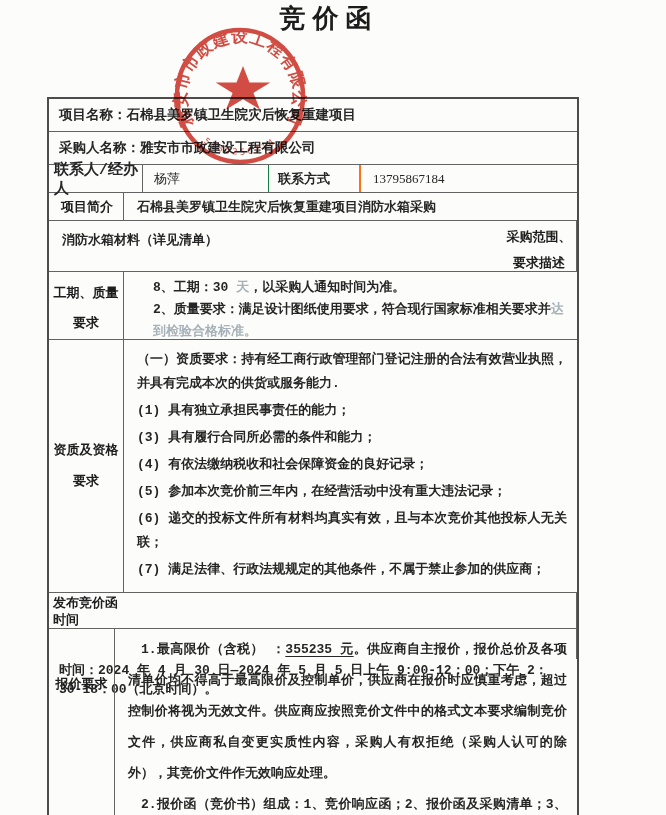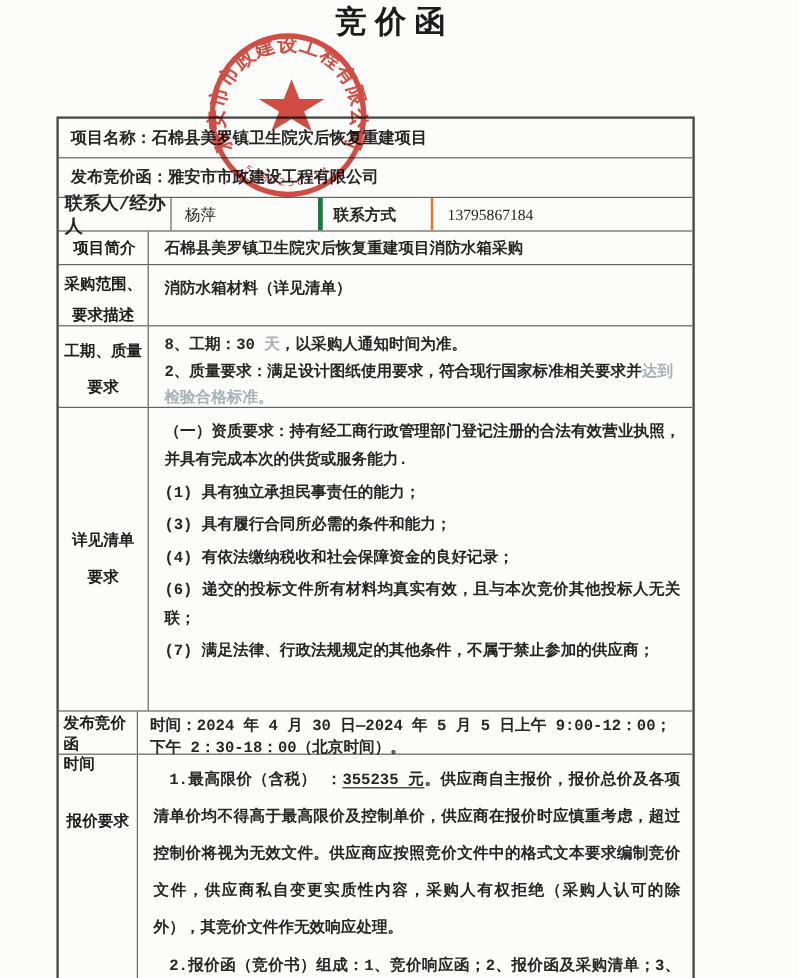--- a/index.html
+++ b/index.html
@@ -38,37 +38,37 @@
     border-right:1px solid #636363;flex:0 0 auto;
     display:flex;flex-direction:column;justify-content:center;
     font-weight:700;color:#1d1d1d;
   }
   .val-cell{flex:1 1 auto;min-width:0;}
   
   .r1,.r2{height:33px;align-items:center;}
   .r1 .full,.r2 .full{padding:0 0 0 10px;font-weight:700;font-size:13.5px;}
   .r3{height:28px;}
   .r3 .c1{flex:0 0 94px;padding:0 2px 0 5px;font-size:15px;display:flex;align-items:center;font-weight:700;border-right:1px solid #636363;}
-  .r3 .c2{flex:0 0 126px;padding:0 6px 0 11px;display:flex;align-items:center;border-right:4px solid #15803d;}
+  .r3 .c2{flex:0 0 126px;padding:0 6px 0 11px;display:flex;align-items:center;border-right:1px solid #15803d;}
   .r3 .c3{flex:0 0 92px;padding:0 4px 0 9px;display:flex;align-items:center;font-weight:700;border-right:2px solid #f97316;}
   .r3 .c4{flex:1 1 auto;padding:0 4px 0 12px;display:flex;align-items:center;font-family:"Liberation Serif","DejaVu Serif",serif;text-align:center;}
   .r4{height:28px;}
   .r4 .lbl-cell{flex-basis:75px;padding-left:12px;}
   .r4 .val-cell{display:flex;align-items:center;padding:0 6px 0 13px;font-weight:600;}
   .r5{height:51px;}
   .r5 .lbl-cell{flex-basis:75px;text-align:center;line-height:26px;justify-content:flex-start;padding-top:4px;}
   .r5 .val-cell{padding:10px 6px 0 13px;font-weight:600;}
-  .r6{height:68px;}
+  .r6{height:68px;gap:16px;}
   .r6 .lbl-cell{flex-basis:75px;text-align:center;line-height:30px;justify-content:flex-start;padding-top:7px;}
   .r6 .val-cell{padding:5px 8px 0 13px;line-height:22px;font-weight:600;}
   .r7{height:253px;}
   .r7 .lbl-cell{flex-basis:75px;text-align:center;line-height:31px;}
   .r7 .val-cell{padding:8px 10px 0 13px;}
   .r7 .val-cell p{margin:0 0 3px 0;line-height:24px;text-align:justify;font-weight:600;}
-  .r8{height:36px;}
+  .r8{height:36px;flex-direction:column;}
   .r8 .lbl-cell{flex-basis:66px;justify-content:flex-start;padding:2px 0 0 4px;line-height:17px;text-align:left;}
   .r8 .val-cell{padding:2px 8px 0 10px;line-height:19px;font-weight:600;}
   .r9{height:188px;}
   .r9 .lbl-cell{flex-basis:66px;justify-content:flex-start;padding-top:46px;text-align:center;}
   .r9 .val-cell{padding:5px 10px 0 13px;}
   .r9 .val-cell p{margin:0;line-height:31px;text-align:justify;text-indent:1em;font-weight:600;}
   .underlined{text-decoration:underline;text-underline-offset:3px;}
   .faded{color:#a6b1b9;}
   
   .seal{
@@ -87,65 +87,66 @@
   <div class="doc-table">
 
     <div class="t-row r1">
       <div class="cell val-cell full">
         <span>项目名称：</span><span>石棉县美罗镇卫生院灾后恢复重建项目</span>
       </div>
     </div>
 
     <div class="t-row r2">
       <div class="cell val-cell full">
-        <span>发布竞价函：</span><span>雅安市市政建设工程有限公司</span>
+        <span>采购人名称：</span><span>雅安市市政建设工程有限公司</span>
       </div>
     </div>
 
     <div class="t-row r3">
       <div class="cell c1">联系人/经办人</div>
       <div class="cell c2">杨萍</div>
       <div class="cell c3">联系方式</div>
       <div class="cell c4">13795867184</div>
     </div>
 
     <div class="t-row r4">
       <div class="cell lbl-cell">项目简介</div>
       <div class="cell val-cell">石棉县美罗镇卫生院灾后恢复重建项目消防水箱采购</div>
     </div>
 
     <div class="t-row r5">
+      <div class="cell val-cell">消防水箱材料（详见清单）</div>
       <div class="cell lbl-cell">
         <div>采购范围、</div>
         <div>要求描述</div>
       </div>
-      <div class="cell val-cell">消防水箱材料（详见清单）</div>
     </div>
 
     <div class="t-row r6">
       <div class="cell lbl-cell">
         <div>工期、质量</div>
         <div>要求</div>
       </div>
       <div class="cell val-cell">
         <div><span>8、工期：30 </span><span class="faded">天</span><span>，以采购人通知时间为准。</span></div>
         <div><span>2、质量要求：满足设计图纸使用要求，符合现行国家标准相关要求并</span><span class="faded">达到检验合格标准。</span></div>
       </div>
     </div>
 
     <div class="t-row r7">
       <div class="cell lbl-cell">
-        <div>详见清单</div>
+        <div>资质及资格</div>
         <div>要求</div>
       </div>
       <div class="cell val-cell">
         <p>（一）资质要求：持有经工商行政管理部门登记注册的合法有效营业执照，并具有完成本次的供货或服务能力.</p>
         <p>(1) 具有独立承担民事责任的能力；</p>
         <p>(3) 具有履行合同所必需的条件和能力；</p>
         <p>(4) 有依法缴纳税收和社会保障资金的良好记录；</p>
+        <p>(5) 参加本次竞价前三年内，在经营活动中没有重大违法记录；</p>
         <p>(6) 递交的投标文件所有材料均真实有效，且与本次竞价其他投标人无关联；</p>
         <p>(7) 满足法律、行政法规规定的其他条件，不属于禁止参加的供应商；</p>
       </div>
     </div>
 
     <div class="t-row r8">
       <div class="cell lbl-cell">
         <div>发布竞价函</div>
         <div>时间</div>
       </div>

